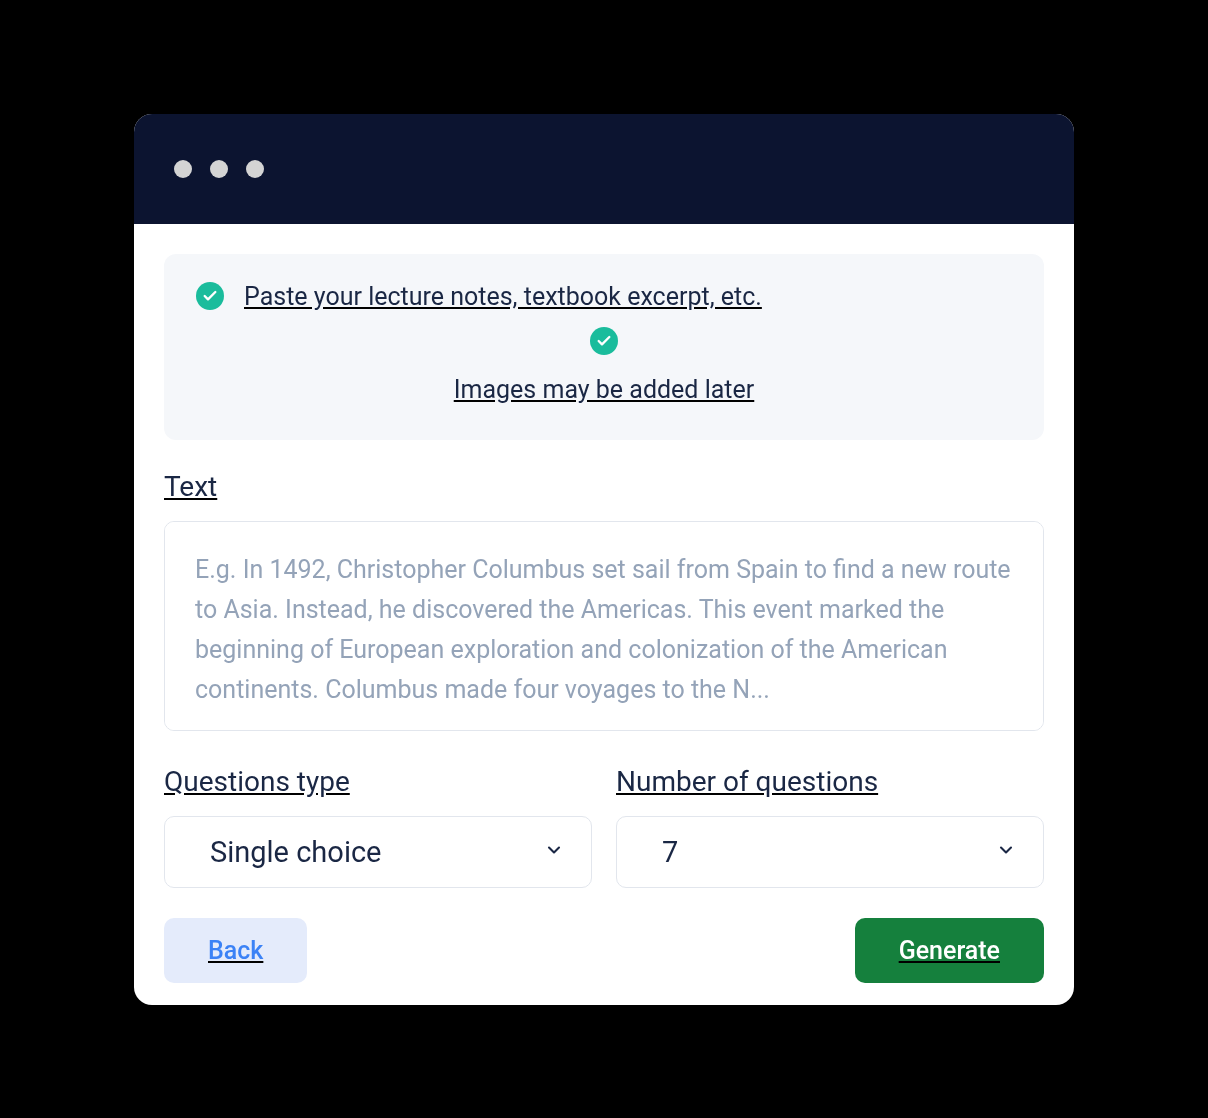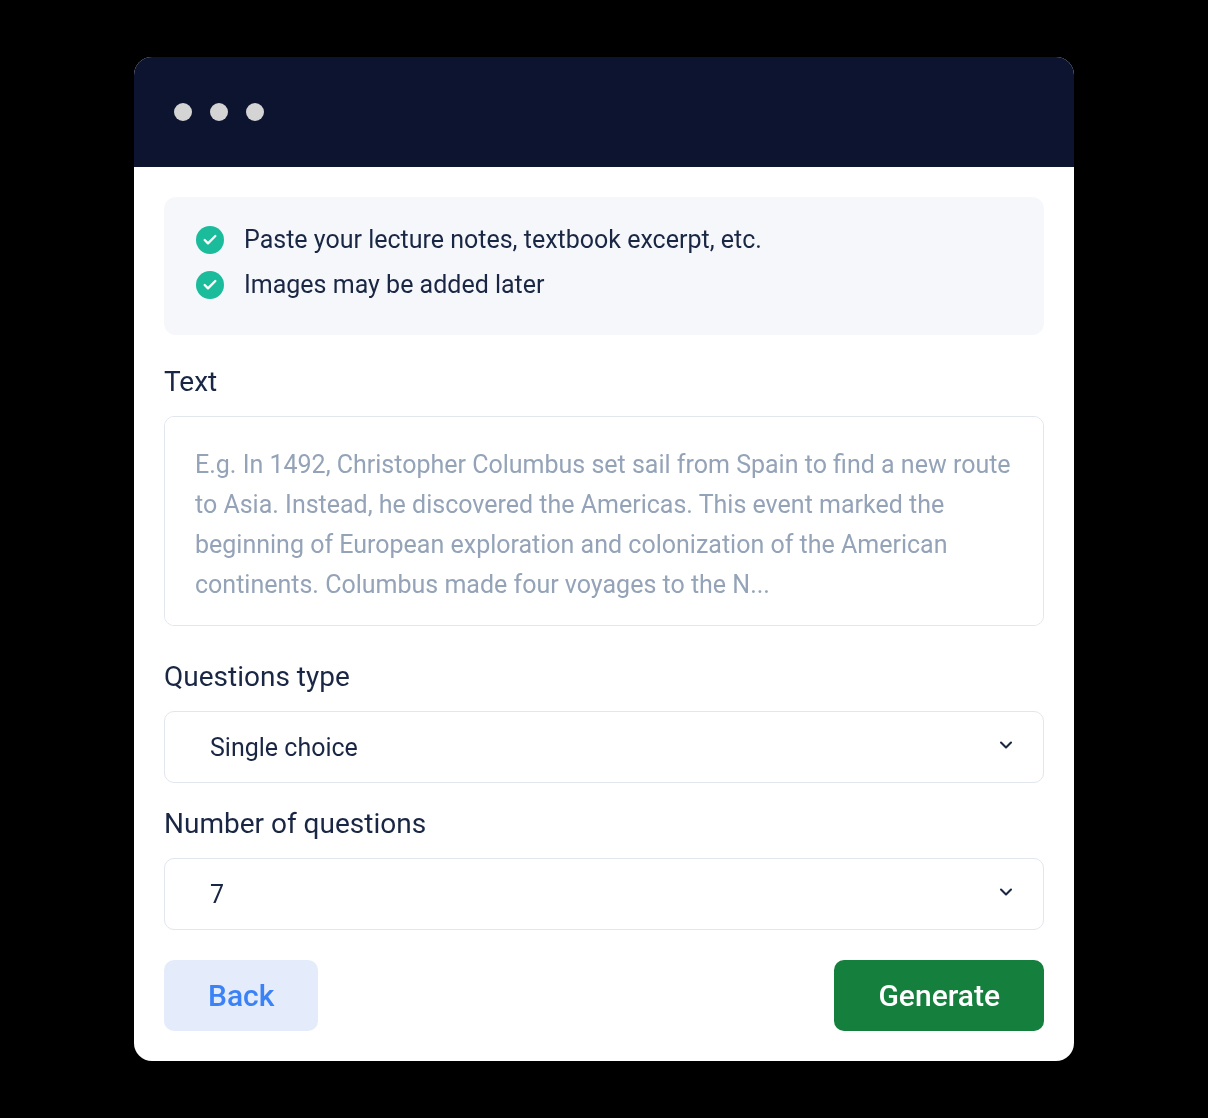--- a/index.html
+++ b/index.html
@@ -31,36 +31,38 @@
       padding-left: 40px;
       gap: 18px;
     }
     .dot {
       width: 18px;
       height: 18px;
       border-radius: 50%;
       background: #d4d4d4;
     }
     .content {
-      padding: 30px 30px 30px 30px;
+      padding: 30px 30px 22px 30px;
+      text-decoration: underline;
     }
     .info-box {
       background: #f5f7fa;
       border-radius: 12px;
       padding: 28px 32px;
       margin-bottom: 30px;
     }
     .info-item {
       display: flex;
       align-items: center;
       gap: 20px;
       margin-bottom: 16px;
     }
     .info-item:last-child {
       margin-bottom: 8px;
+      flex-direction: column;
     }
     .check-icon {
       width: 28px;
       height: 28px;
       border-radius: 50%;
       background: #1abc9c;
       display: flex;
       align-items: center;
       justify-content: center;
       flex-shrink: 0;
@@ -93,35 +95,34 @@
       resize: none;
       margin-bottom: 30px;
     }
     .textarea::placeholder {
       color: #94a3b8;
     }
     .form-row {
       display: flex;
       gap: 24px;
       margin-bottom: 30px;
-      flex-direction: column;
     }
     .form-col {
       flex: 1;
     }
     .select-wrapper {
       position: relative;
     }
     .select {
       width: 100%;
       height: 72px;
       border: 1px solid #e2e6ed;
       border-radius: 10px;
       padding: 0 45px;
-      font-size: 25px;
+      font-size: 29px;
       color: #1a2744;
       font-family: inherit;
       appearance: none;
       background: #fff;
       cursor: pointer;
     }
     .chevron {
       position: absolute;
       right: 28px;
       top: 50%;
@@ -133,21 +134,21 @@
       height: 20px;
     }
     .button-row {
       display: flex;
       justify-content: space-between;
       align-items: center;
     }
     .btn {
       padding: 18px 44px;
       border-radius: 10px;
-      font-size: 30px;
+      font-size: 25px;
       font-weight: 500;
       border: none;
       cursor: pointer;
       font-family: inherit;
     }
     .btn-back {
       background: #e4ebfb;
       color: #3b82f6;
     }
     .btn-generate {

